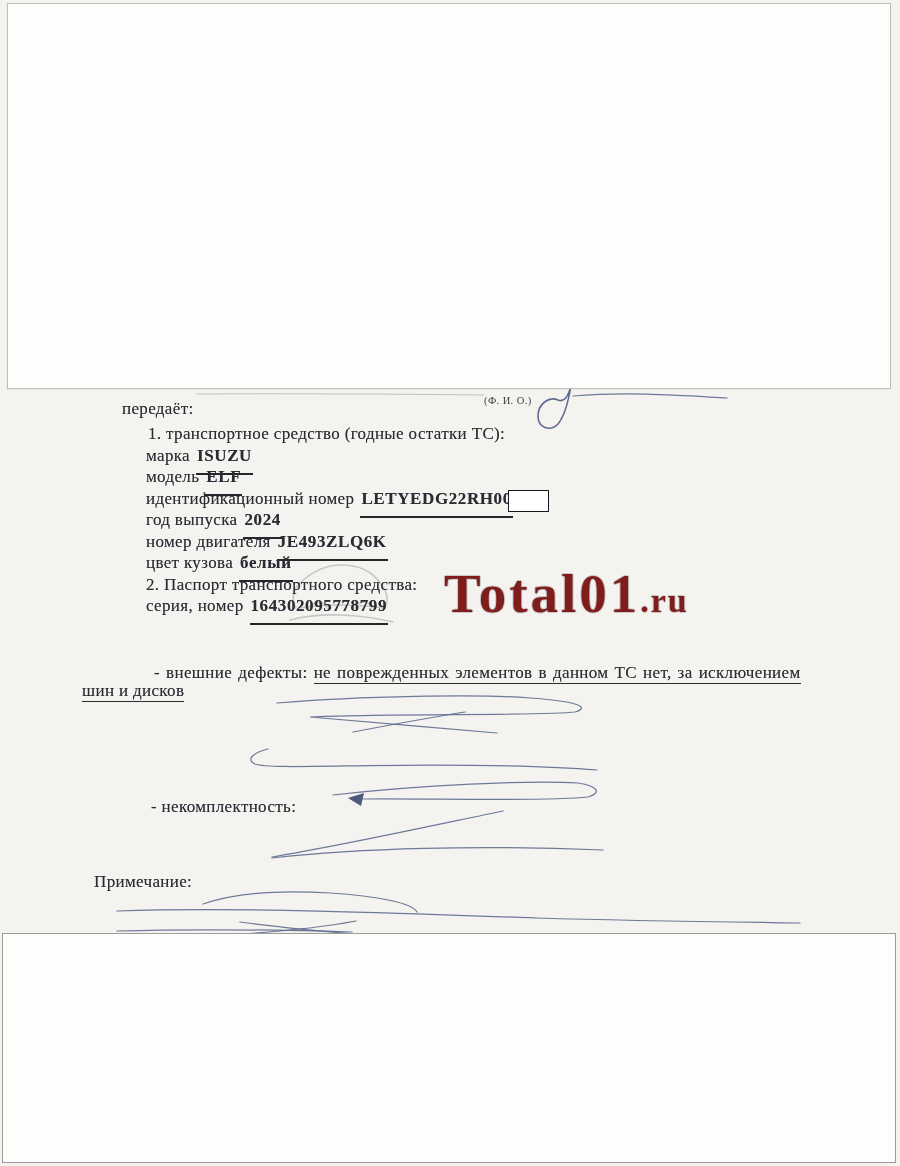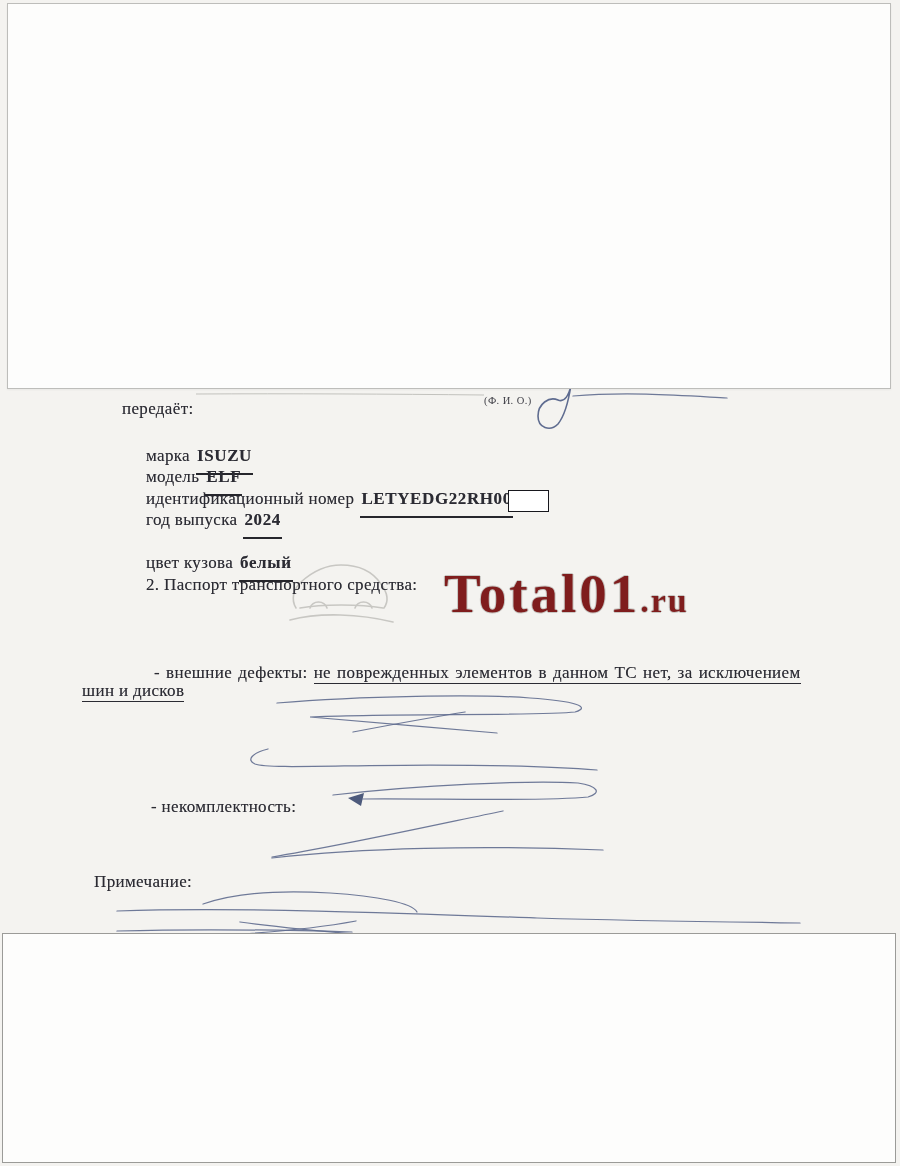--- a/index.html
+++ b/index.html
@@ -72,45 +72,52 @@
     <path class="wm-stroke" d="M67,52 a9,9 0 0 1 17,0"></path>
     <path class="wm-stroke" d="M2,64 C32,56 72,58 105,66"></path>
   </svg>
   <div id="wm-text" class="wm">
     <span>Total01</span><span id="wm-suffix">.ru</span>
   </div>
 
   <div class="line" style="left:122px;top:399px;">передаёт:</div>
   <div class="line small" style="left:484px;top:395px;">(Ф. И. О.)</div>
 
+  <div class="line" style="left:148px;top:424px;">1. транспортное средство (годные остатки ТС):</div>
 
   <div class="line" style="left:146px;top:446px;">
     <span>марка</span><span class="val">ISUZU</span>
   </div>
 
   <div class="line" style="left:146px;top:467px;">
     <span>модель</span><span class="val">ELF</span>
   </div>
 
   <div class="line" style="left:146px;top:489px;">
     <span>идентификационный номер</span><span class="val">LETYEDG22RH00</span>
   </div>
   <div id="redact"></div>
 
   <div class="line" style="left:146px;top:510px;">
     <span>год выпуска</span><span class="val">2024</span>
   </div>
 
+  <div class="line" style="left:146px;top:532px;">
+    <span>номер двигателя</span><span class="val">JE493ZLQ6K</span>
+  </div>
 
   <div class="line" style="left:146px;top:553px;">
     <span>цвет кузова</span><span class="val">белый</span>
   </div>
 
   <div class="line" style="left:146px;top:575px;">2. Паспорт транспортного средства:</div>
 
+  <div class="line" style="left:146px;top:596px;">
+    <span>серия, номер</span><span class="val">164302095778799</span>
+  </div>
 
 
 
   <div class="line" id="line-defects1" style="left:154px;top:663px;">
     <span>- внешние дефекты:</span>
     <span class="ul-text">не поврежденных элементов в данном ТС нет, за исключением</span>
   </div>
   <div class="line" style="left:82px;top:681px;">
     <span class="ul-text">шин и дисков</span>
   </div>

